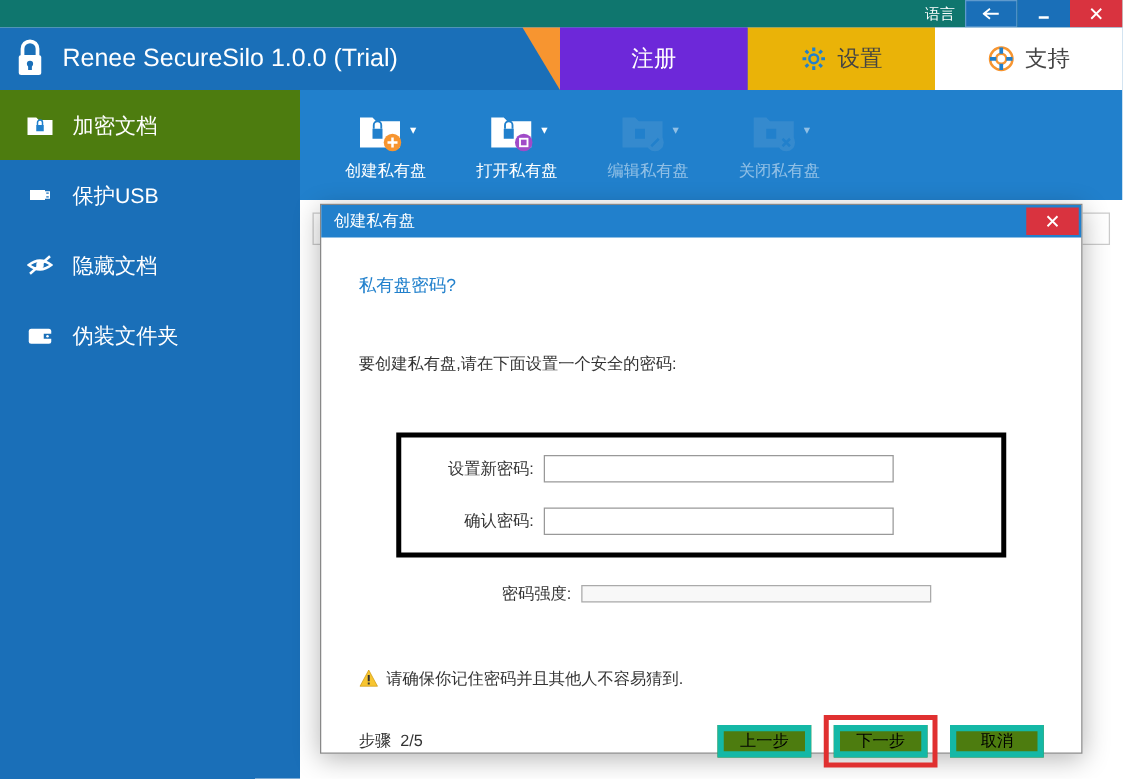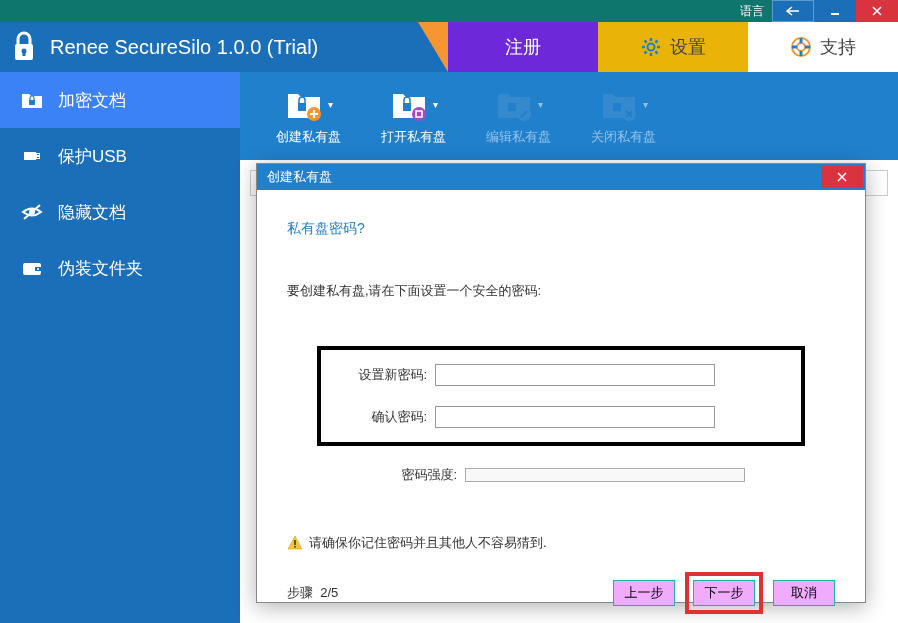--- a/index.html
+++ b/index.html
@@ -24,21 +24,21 @@
     .header-tab.register::before { content: ''; position: absolute; left: -30px; top: 0; border-style: solid; border-width: 0 30px 50px 0; border-color: transparent #f79530 transparent transparent; }
     .header-tab.settings { background: #eab308; color: #444; }
     .header-tab.support { background: #fff; color: #444; }
     
     
     .main { display: flex; height: 551px; }
     
     
     .sidebar { width: 240px; background: #1a6fb8; }
     .sidebar-item { height: 56px; display: flex; align-items: center; padding-left: 20px; gap: 14px; color: #fff; font-size: 17px; cursor: pointer; }
-    .sidebar-item.active { background: #3b82f6; }
+    .sidebar-item.active { background: #4d7c0f; }
     .sidebar-icon { width: 24px; height: 24px; display: flex; align-items: center; justify-content: center; }
     
     
     .content { flex: 1; background: #fff; position: relative; }
     
     
     .toolbar { height: 88px; background: #2180cc; display: flex; align-items: center; padding-left: 16px; }
     .toolbar-btn { width: 105px; height: 88px; display: flex; flex-direction: column; align-items: center; justify-content: center; gap: 6px; color: #fff; font-size: 13px; cursor: pointer; position: relative; }
     .toolbar-btn.disabled { opacity: 0.5; }
     .toolbar-icon-wrap { display: flex; align-items: center; gap: 4px; }
@@ -65,21 +65,21 @@
     
     .strength-row { display: flex; align-items: center; gap: 8px; margin: 0 auto; width: 420px; padding-left: 16px; }
     .strength-bar { width: 280px; height: 14px; border: 1px solid #aaa; background: #f8f8f8; }
     
     .warning-row { display: flex; align-items: center; gap: 6px; font-size: 13px; color: #333; margin-top: 50px; }
     .warn-icon { width: 16px; height: 16px; }
     
     .dialog-footer { margin-top: auto; display: flex; align-items: center; padding-top: 20px; }
     .step-text { font-size: 13px; color: #333; }
     .footer-btns { margin-left: auto; display: flex; gap: 10px; align-items: center; }
-    .footer-btn { width: 62px; height: 26px; border: 1px solid #14b8a6; background: #f0abfc; font-size: 13px; cursor: pointer; display: flex; align-items: center; justify-content: center; }
+    .footer-btn { width: 75px; height: 26px; border: 5px solid #14b8a6; background: #4d7c0f; font-size: 13px; cursor: pointer; display: flex; align-items: center; justify-content: center; }
     .next-highlight { border: 4px solid #e03030; padding: 4px; }
     
     svg { display: block; }
   </style>
 </head>
 <body>
 
 <div class="titlebar">
   <span class="titlebar-lang">语言</span>
   <div class="titlebar-btn back">

